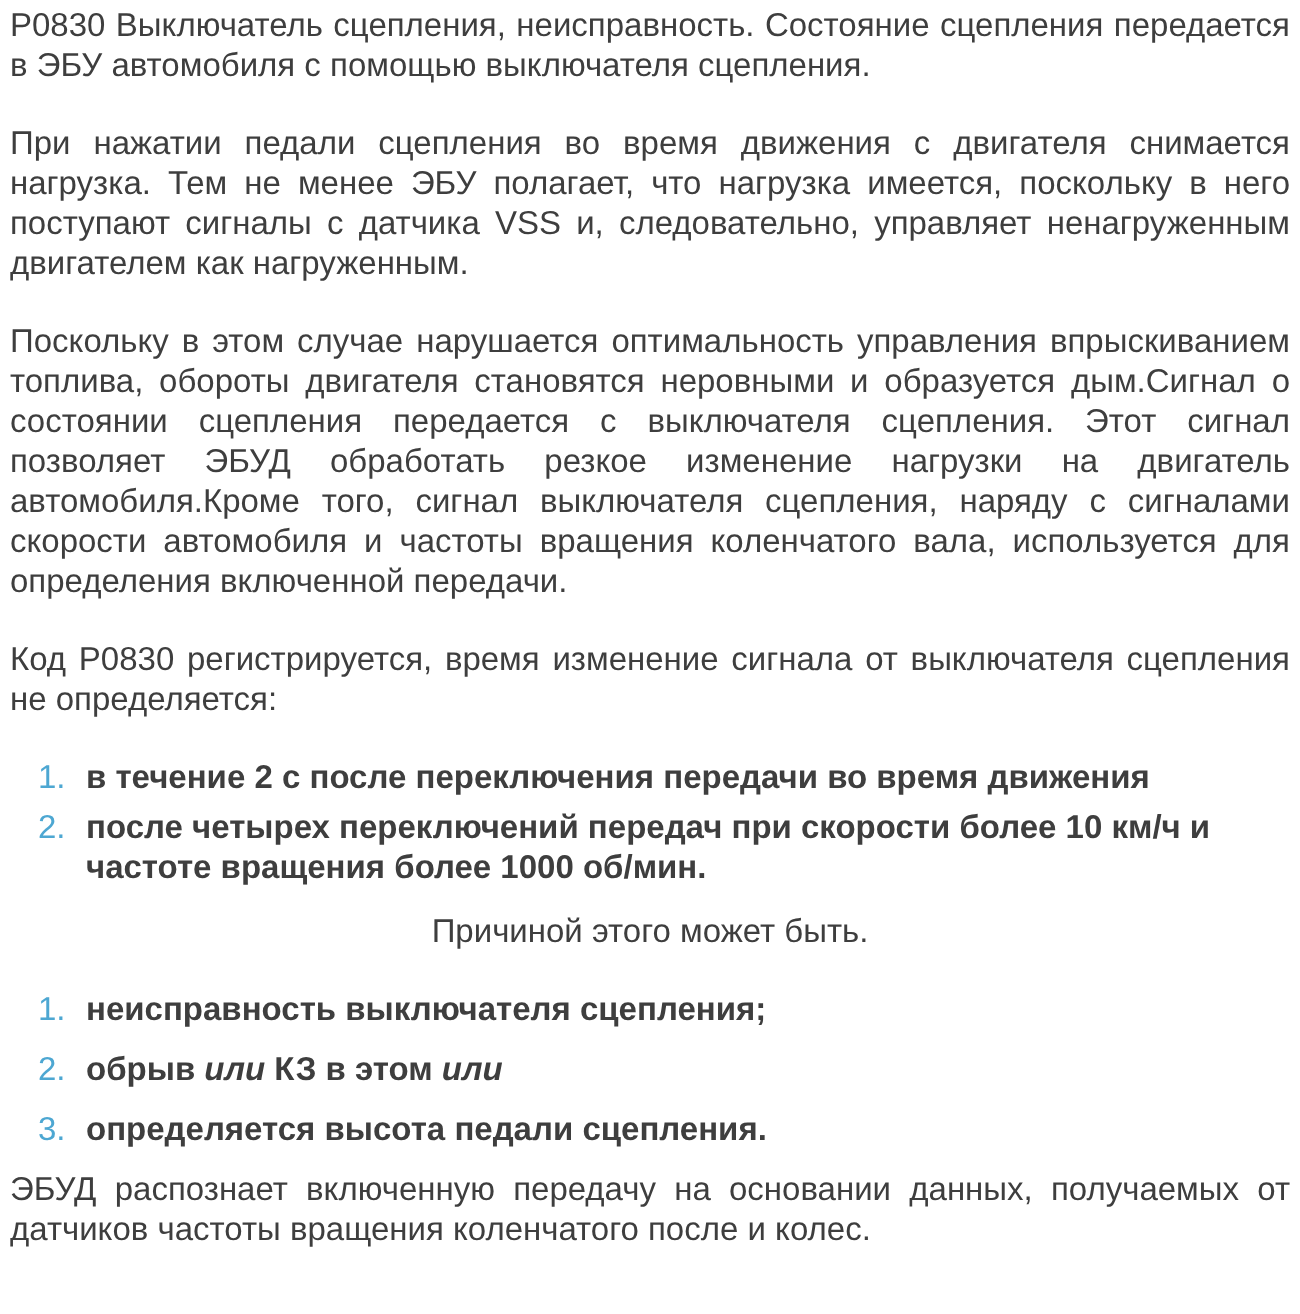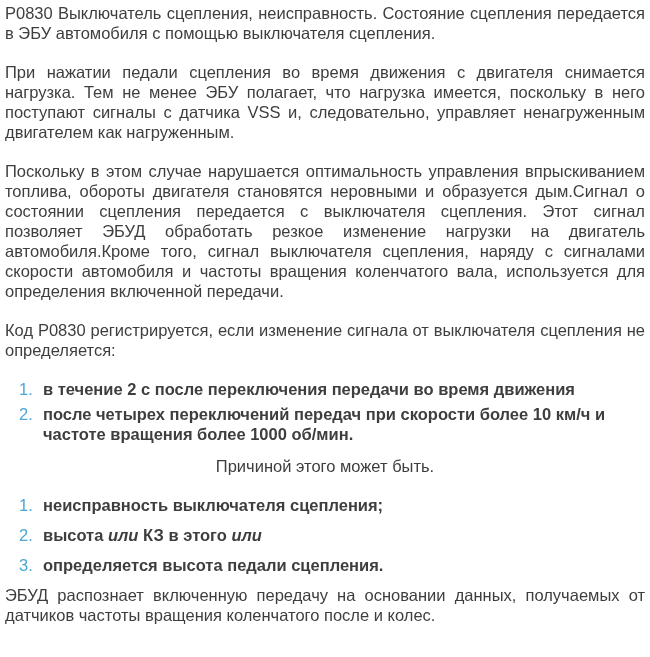--- a/index.html
+++ b/index.html
@@ -60,21 +60,21 @@
 <body>
 
 <main class="doc">
 
   <p>P0830 Выключатель сцепления, неисправность. Состояние сцепления передается в ЭБУ автомобиля с помощью выключателя сцепления.</p>
 
   <p>При нажатии педали сцепления во время движения с двигателя снимается нагрузка. Тем не менее ЭБУ полагает, что нагрузка имеется, поскольку в него поступают сигналы с датчика VSS и, следовательно, управляет ненагруженным двигателем как нагруженным.</p>
 
   <p>Поскольку в этом случае нарушается оптимальность управления впрыскиванием топлива, обороты двигателя становятся неровными и образуется дым.Сигнал о состоянии сцепления передается с выключателя сцепления. Этот сигнал позволяет ЭБУД обработать резкое изменение нагрузки на двигатель автомобиля.Кроме того, сигнал выключателя сцепления, наряду с сигналами скорости автомобиля и частоты вращения коленчатого вала, используется для определения включенной передачи.</p>
 
-  <p>Код P0830 регистрируется, если изменение сигнала от выключателя сцепления не определяется:</p>
+  <p>Код P0830 регистрируется, время изменение сигнала от выключателя сцепления не определяется:</p>
 
   <ol class="num-list conditions">
     <li>
       <span class="num">1.</span>
       <span class="li-text">в течение 2 с после переключения передачи во время движения</span>
     </li>
     <li>
       <span class="num">2.</span>
       <span class="li-text">после четырех переключений передач при скорости более 10 км/ч и частоте вращения более 1000 об/мин.</span>
     </li>
@@ -82,21 +82,21 @@
 
   <p class="no-justify">Причиной этого может быть.</p>
 
   <ol class="num-list causes">
     <li>
       <span class="num">1.</span>
       <span class="li-text">неисправность выключателя сцепления;</span>
     </li>
     <li>
       <span class="num">2.</span>
-      <span class="li-text"><span>высота </span><em>или</em><span> КЗ в этого </span><em>или</em></span>
+      <span class="li-text"><span>обрыв </span><em>или</em><span> КЗ в этом </span><em>или</em></span>
     </li>
     <li>
       <span class="num">3.</span>
       <span class="li-text">определяется высота педали сцепления.</span>
     </li>
   </ol>
 
   <p>ЭБУД распознает включенную передачу на основании данных, получаемых от датчиков частоты вращения коленчатого после и колес.</p>
 
 </main>

